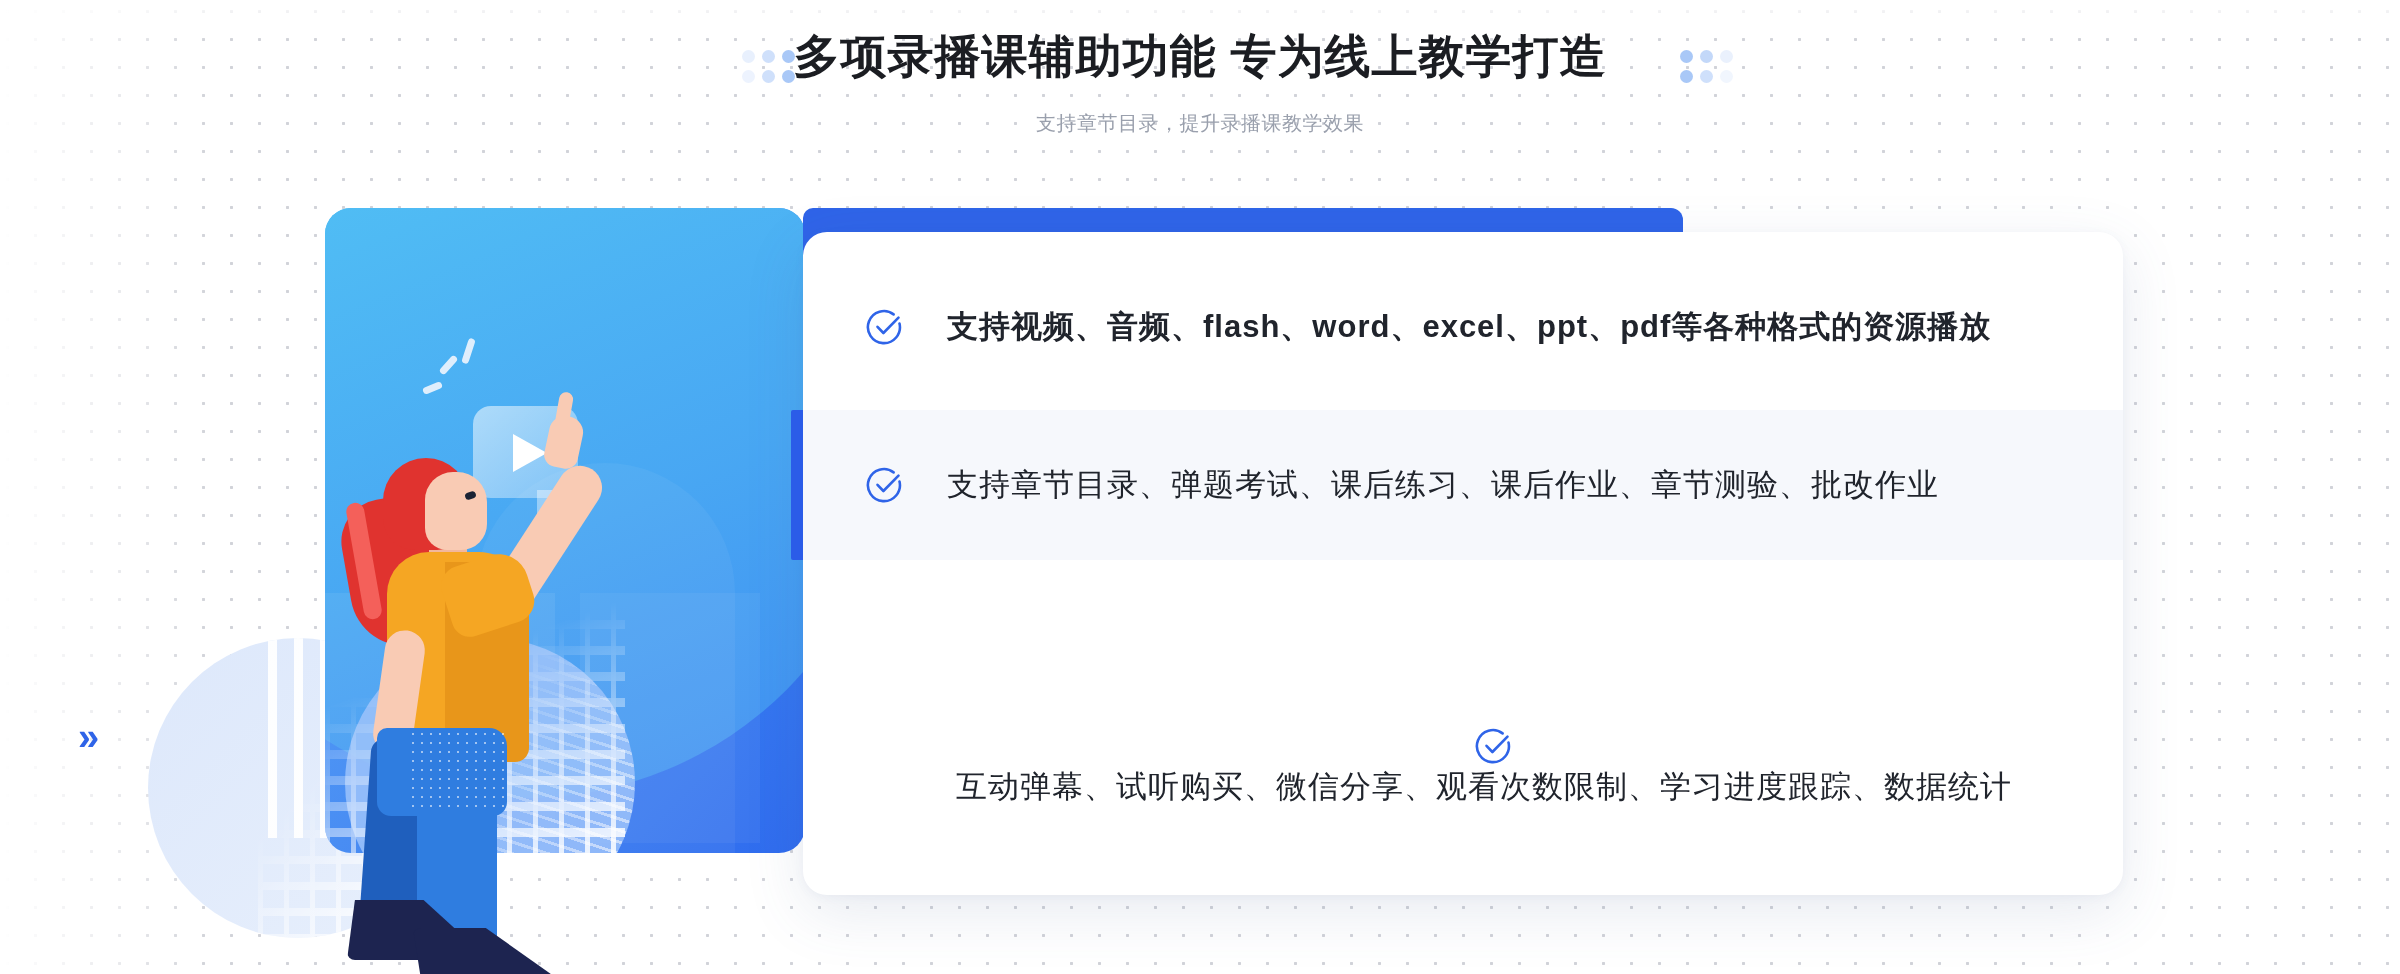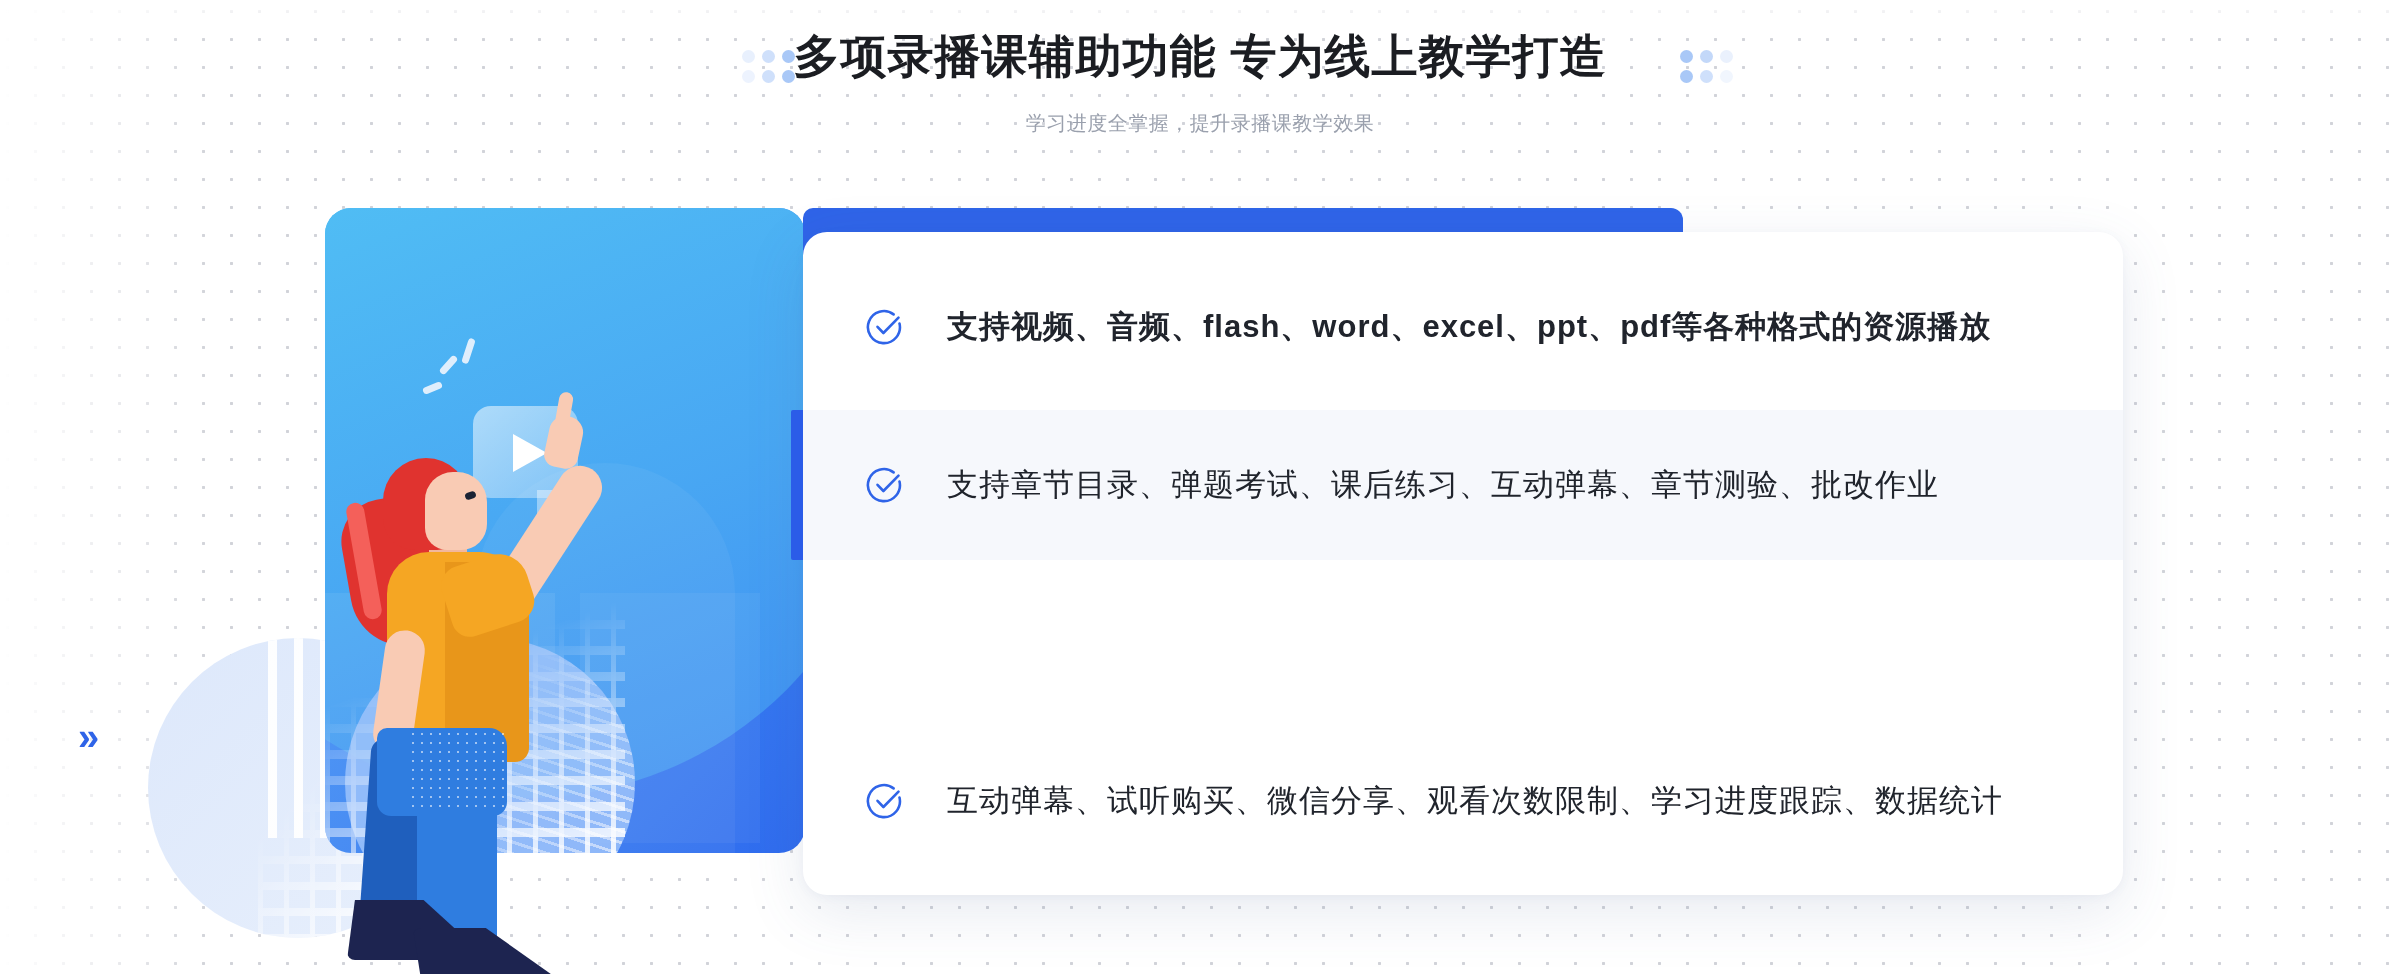--- a/index.html
+++ b/index.html
@@ -174,21 +174,21 @@
   .feature-row{
     position:absolute;left:0;width:1320px;height:150px;display:flex;align-items:center;
   }
   .feature-row .chk{margin-left:62px;width:40px;height:40px;flex:0 0 40px;}
   .feature-row .ftext{
     margin-left:42px;font-size:31px;color:#20242c;letter-spacing:1px;white-space:nowrap;
   }
   #row-0{top:20px;font-weight:bold;}
   #row-1{top:178px;background:#f6f8fc;}
   #row-2{top:336px;}
-  #row-3{top:494px;}
+  #row-3{top:494px;flex-direction:column;}
   #row-1-tab{
     position:absolute;left:-12px;top:178px;width:14px;height:150px;background:#2b5ce8;border-radius:2px 0 0 2px;
   }
 </style>
 </head>
 <body>
 
 <div id="bg-dots"></div>
 <div id="bg-fade-left"></div>
 <div id="bg-fade-top"></div>
@@ -196,21 +196,21 @@
 <div id="header">
   <div id="dots-left" class="dotcluster">
     <i style="background:#e8f0fd"></i>
       <i style="background:#cfe0fb"></i>
       <i style="background:#a9c8f7"></i>
     <i style="background:#edf3fe"></i>
       <i style="background:#cfe0fb"></i>
       <i style="background:#a9c8f7"></i>
   </div>
   <div id="title">多项录播课辅助功能 专为线上教学打造</div>
-  <div id="subtitle">学习进度全掌握，提升录播课教学效果</div>
+  <div id="subtitle">支持章节目录，提升录播课教学效果</div>
   <div id="dots-right" class="dotcluster">
     <i style="background:#a9c8f7"></i>
       <i style="background:#c3d8f9"></i>
       <i style="background:#eaf1fd"></i>
     <i style="background:#a9c8f7"></i>
       <i style="background:#cfe0fb"></i>
       <i style="background:#f1f6fe"></i>
   </div>
 </div>
 
@@ -281,21 +281,21 @@
       <span class="ftext">支持视频、音频、flash、word、excel、ppt、pdf等各种格式的资源播放</span>
     </div>
 
     <div class="feature-row" id="row-1">
       <span class="chk">
         <svg width="40" height="40" viewBox="0 0 40 40" fill="none">
           <path d="M34.5 16.5A16 16 0 1 1 28.6 7.4" stroke="#2f64e8" stroke-width="2.6" stroke-linecap="round"></path>
           <path d="M12.5 19.8 L18.4 26 L33.5 10.6" stroke="#2f64e8" stroke-width="2.6" stroke-linecap="round" stroke-linejoin="round"></path>
         </svg>
       </span>
-      <span class="ftext">支持章节目录、弹题考试、课后练习、互动弹幕、章节测验、批改作业</span>
+      <span class="ftext">支持章节目录、弹题考试、课后练习、课后作业、章节测验、批改作业</span>
     </div>
 
 
     <div class="feature-row" id="row-3">
       <span class="chk">
         <svg width="40" height="40" viewBox="0 0 40 40" fill="none">
           <path d="M34.5 16.5A16 16 0 1 1 28.6 7.4" stroke="#2f64e8" stroke-width="2.6" stroke-linecap="round"></path>
           <path d="M12.5 19.8 L18.4 26 L33.5 10.6" stroke="#2f64e8" stroke-width="2.6" stroke-linecap="round" stroke-linejoin="round"></path>
         </svg>
       </span>

